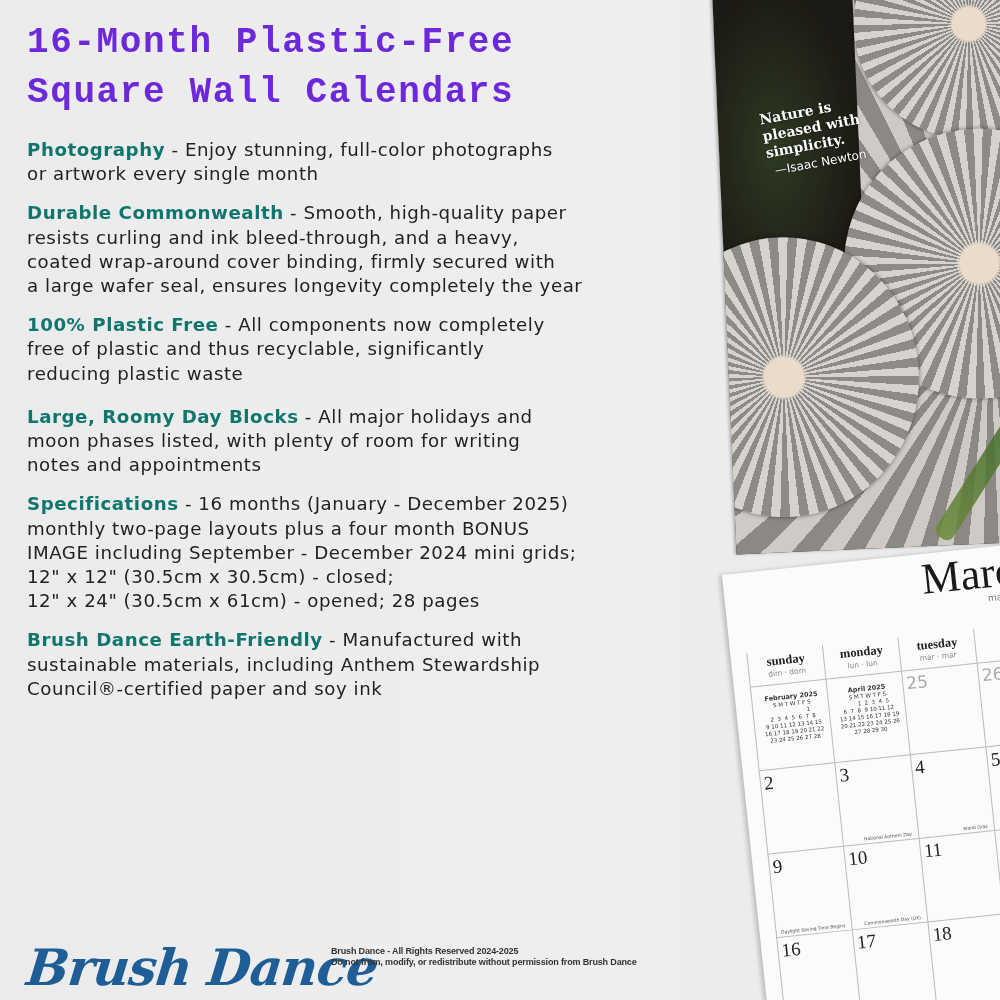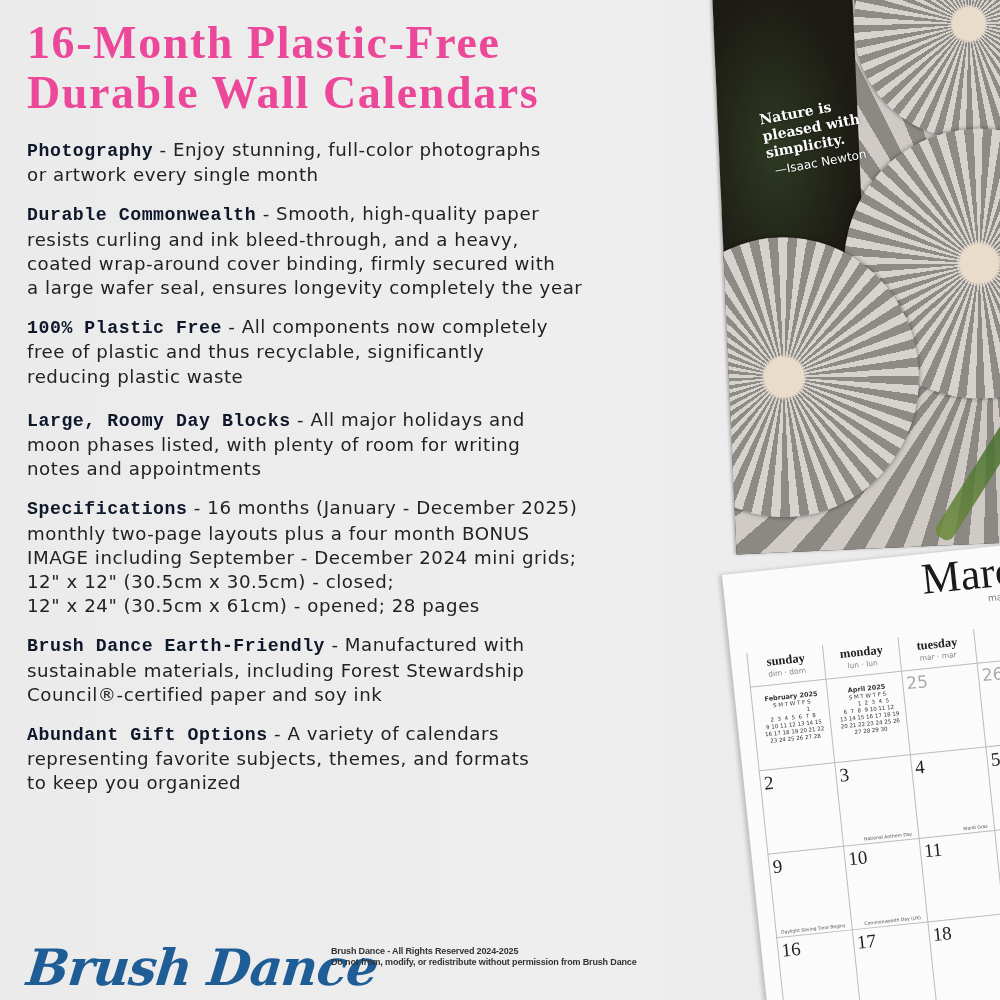--- a/index.html
+++ b/index.html
@@ -7,37 +7,37 @@
   body {
     background: linear-gradient(90deg, #ebebeb 0%, #eeeeee 60%, #e9e9e9 100%);
     font-family: "DejaVu Sans", sans-serif;
     color: #1a1a1a;
     position: relative;
   }
   .left {
     position: absolute; left: 27px; top: 18px; width: 680px;
   }
   .title {
-    font-family: Liberation Serif, serif;
+    font-family: Liberation Mono, monospace;
     font-weight: bold;
-    font-size: 46px;
+    font-size: 36px;
     line-height: 50px;
     letter-spacing: 1.6px;
-    color: #ec4899;
+    color: #6d28d9;
   }
   .features { margin-top: 20px; }
   .feature {
     font-size: 18.2px;
     line-height: 24.2px;
     letter-spacing: 0.55px;
     color: #222;
     margin-bottom: 15px;
     white-space: pre-line;
   }
-  .feature .fname { font-weight: bold; color: #0f172a; font-family: Liberation Mono, monospace; }
+  .feature .fname { font-weight: bold; color: #0f766e; }
   .feature.gap-l { margin-bottom: 19px; }
   .footer {
     position: absolute; left: 27px; top: 936px; width: 680px; height: 64px;
   }
   .logo {
     position: absolute; left: 0; top: 0;
     font-family: "DejaVu Serif", serif;
     font-style: italic; font-weight: bold;
     font-size: 50px; line-height: 64px;
     color: #1e5d95;
@@ -140,46 +140,43 @@
   }
   .mini .mt { font-size: 6.5px; font-weight: bold; display: block; }
   .mini .row { display: block; white-space: pre; }
 </style>
 </head>
 <body>
 
 <div class="left">
   <h1 class="title">
     <span>16-Month Plastic-Free</span><br>
-    <span>Durable Wall Calendars</span>
+    <span>Square Wall Calendars</span>
   </h1>
   <div class="features">
     <p class="feature"><span class="fname">Photography</span><span> - Enjoy stunning, full-color photographs
 or artwork every single month</span></p>
     <p class="feature"><span class="fname">Durable Commonwealth</span><span> - Smooth, high-quality paper
 resists curling and ink bleed-through, and a heavy,
 coated wrap-around cover binding, firmly secured with
 a large wafer seal, ensures longevity completely the year</span></p>
     <p class="feature gap-l"><span class="fname">100% Plastic Free</span><span> - All components now completely
 free of plastic and thus recyclable, significantly
 reducing plastic waste</span></p>
     <p class="feature"><span class="fname">Large, Roomy Day Blocks</span><span> - All major holidays and
 moon phases listed, with plenty of room for writing
 notes and appointments</span></p>
     <p class="feature"><span class="fname">Specifications</span><span> - 16 months (January - December 2025)
 monthly two-page layouts plus a four month BONUS
 IMAGE including September - December 2024 mini grids;
 12" x 12" (30.5cm x 30.5cm) - closed;
 12" x 24" (30.5cm x 61cm) - opened; 28 pages</span></p>
     <p class="feature"><span class="fname">Brush Dance Earth-Friendly</span><span> - Manufactured with
-sustainable materials, including Forest Stewardship
+sustainable materials, including Anthem Stewardship
 Council®-certified paper and soy ink</span></p>
-    <p class="feature"><span class="fname">Abundant Gift Options</span><span> - A variety of calendars
-representing favorite subjects, themes, and formats
-to keep you organized</span></p>
   </div>
 </div>
 
 <div class="footer">
   <div class="logo">Brush Dance</div>
   <div class="legal">
     <div>Brush Dance - All Rights Reserved 2024-2025</div>
     <div>Do not from, modify, or redistribute without permission from Brush Dance</div>
   </div>
 </div>

